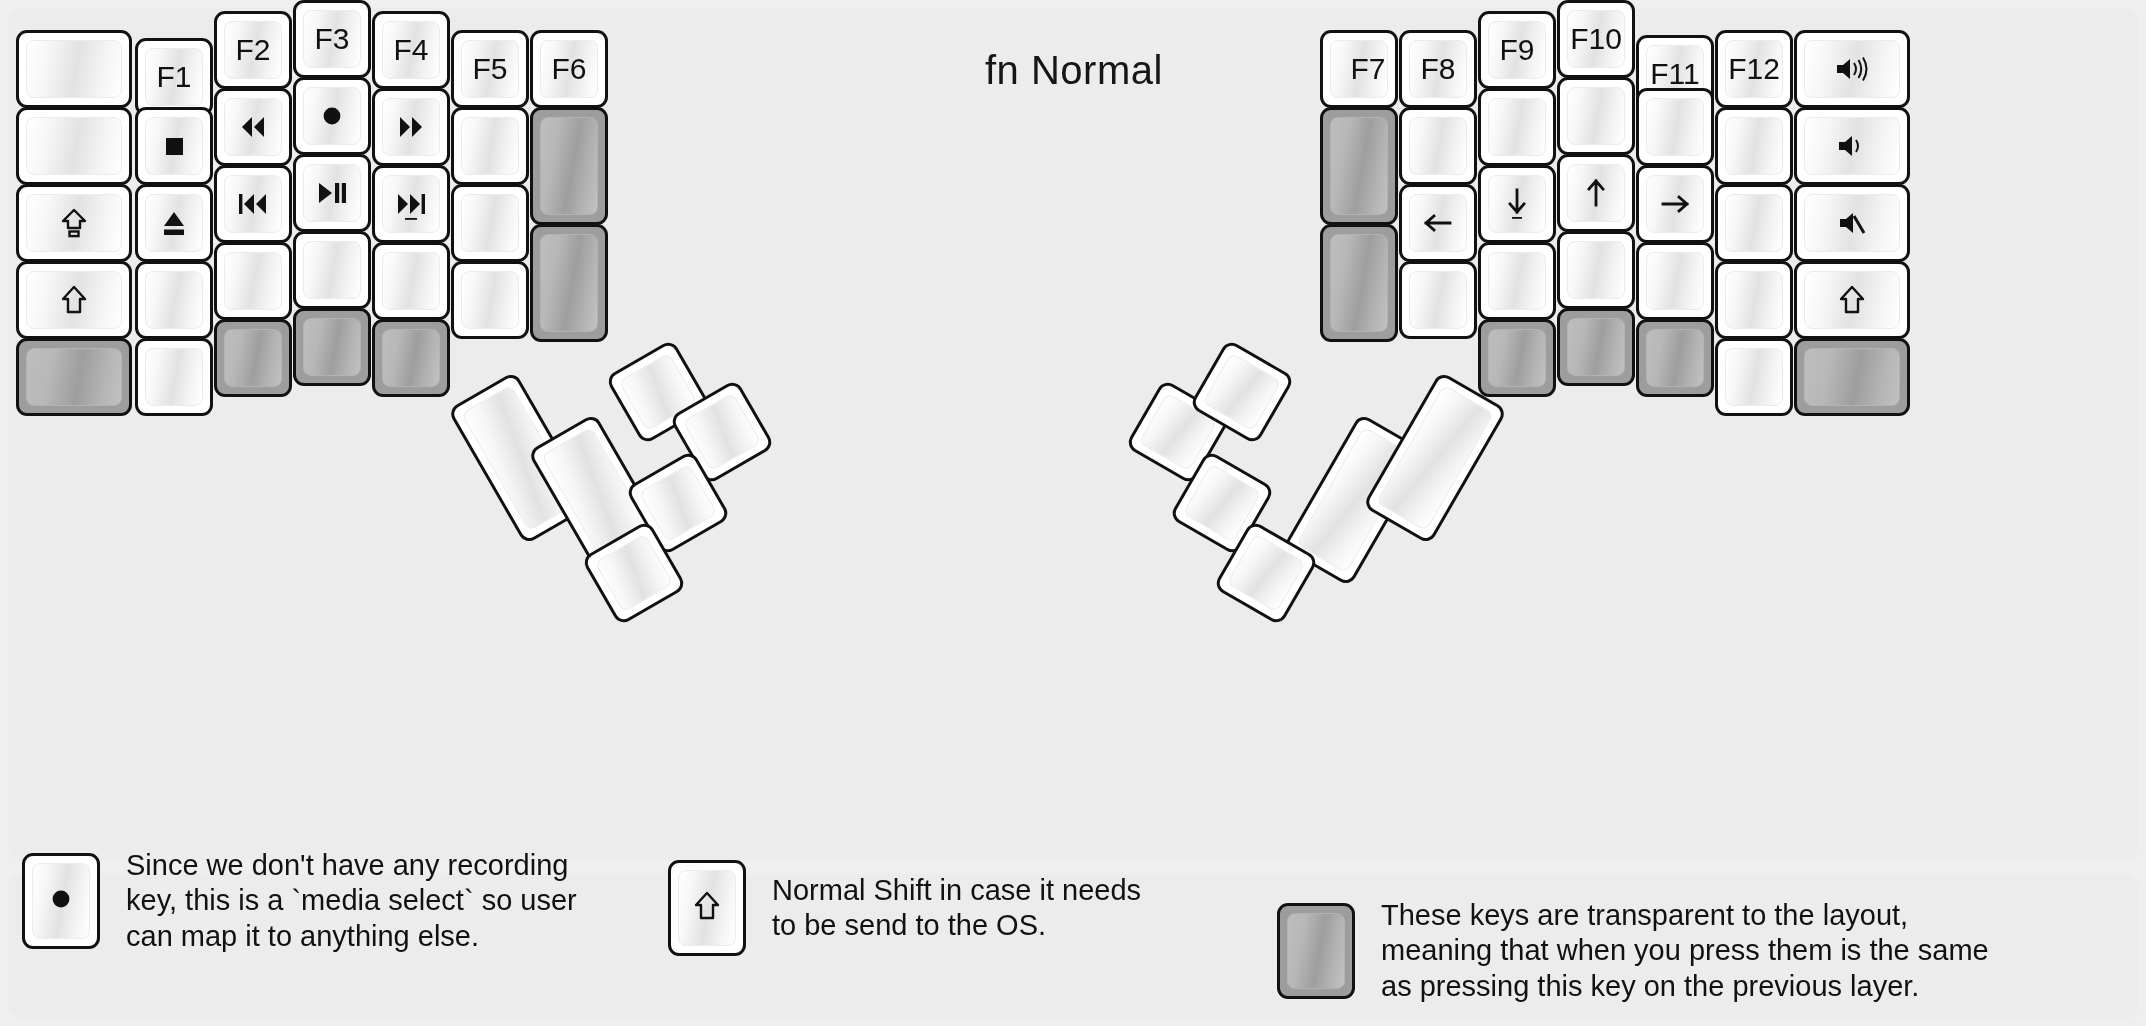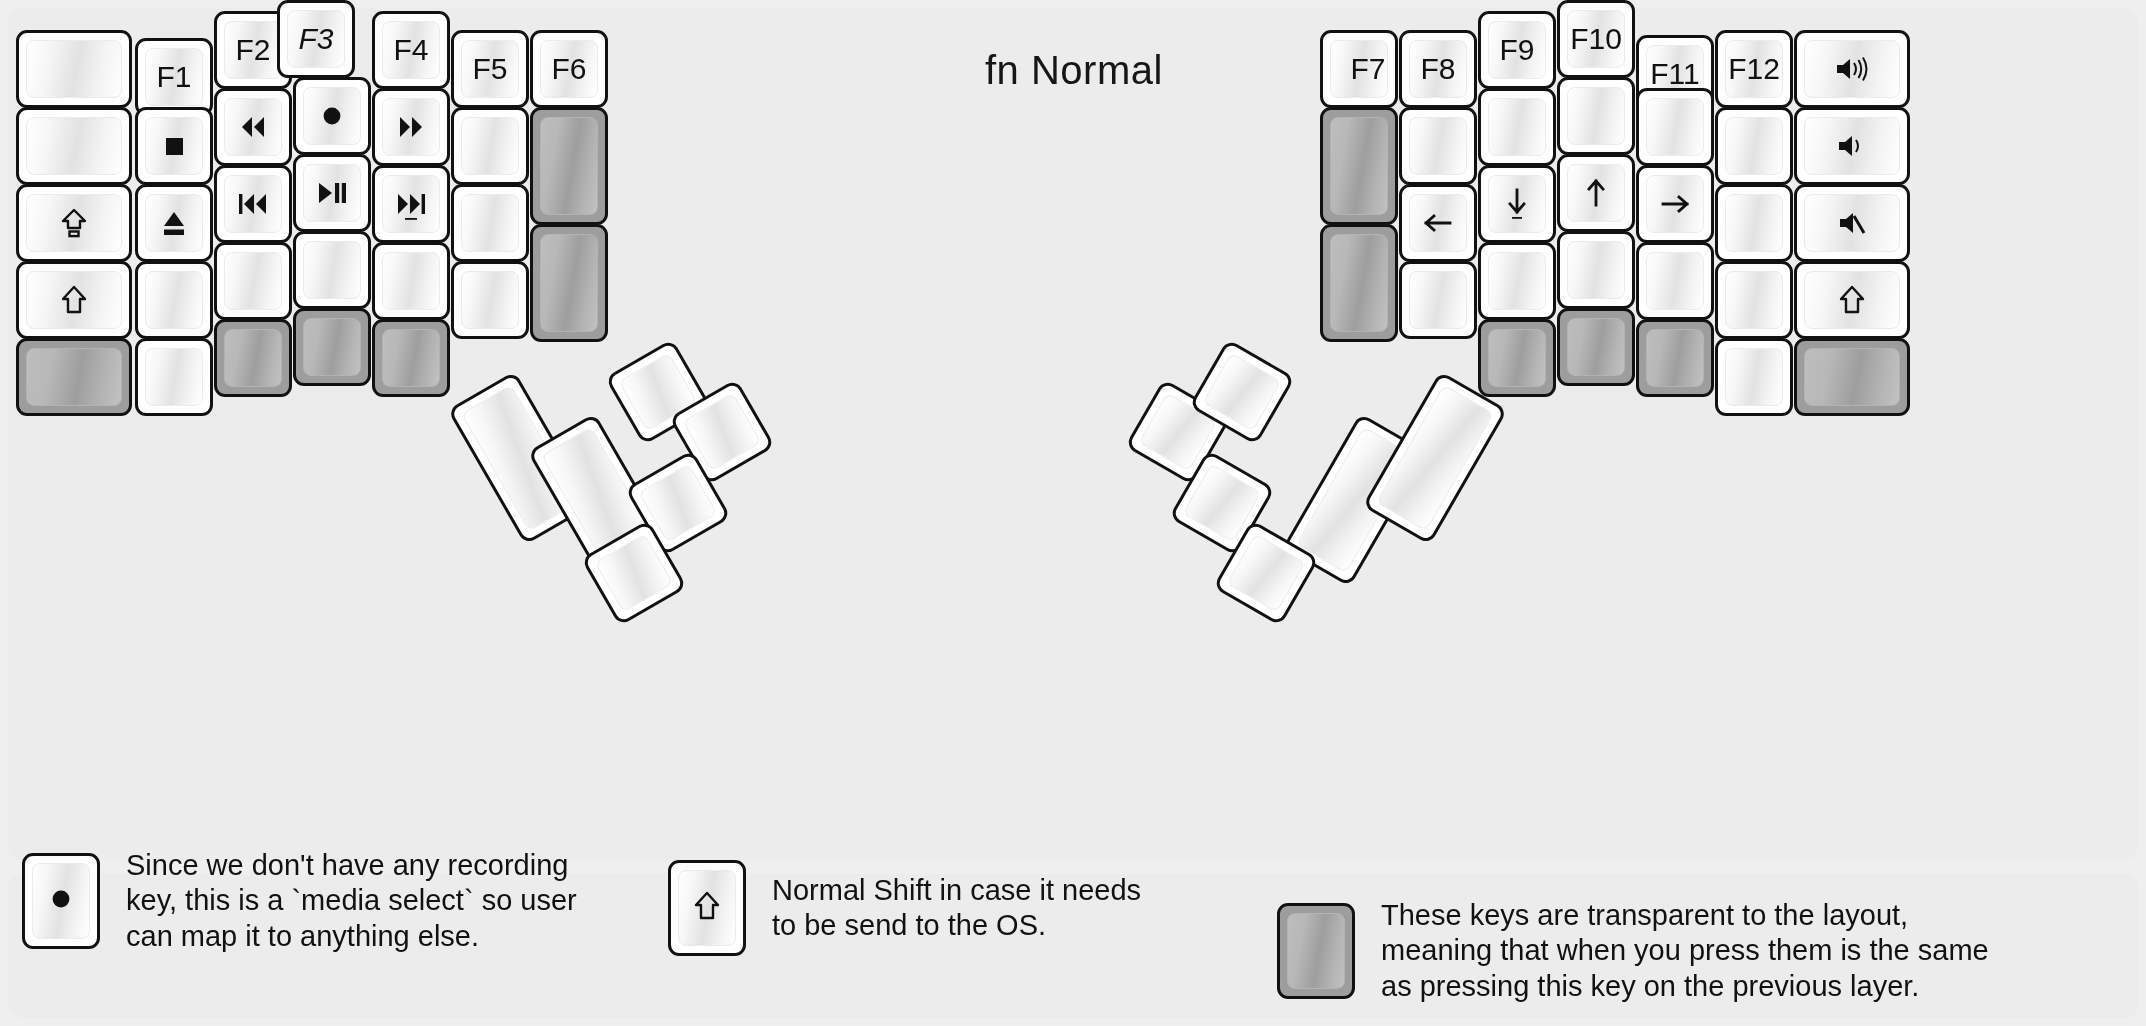--- a/index.html
+++ b/index.html
@@ -191,21 +191,21 @@
         </div>
       </div>
       <div class="key" style="left: 214px; top: 242px; width: 78px; height: 78px;">
         <div class="cap"></div>
         <div class="lbl"></div>
       </div>
       <div class="key trans" style="left: 214px; top: 319px; width: 78px; height: 78px;">
         <div class="cap"></div>
         <div class="lbl"></div>
       </div>
-      <div class="key" style="left: 277px; top: 0px; width: 78px; height: 78px; font-style: italic;">
+      <div class="key" style="left: 293px; top: 0px; width: 78px; height: 78px;">
         <div class="cap"></div>
         <div class="lbl">F3</div>
       </div>
       <div class="key" style="left: 293px; top: 77px; width: 78px; height: 78px;">
         <div class="cap"></div>
         <div class="lbl glyph">
           <svg viewBox="0 0 40 40" width="40" height="40" fill="#111">
             <circle cx="20" cy="20" r="8.4"></circle>
           </svg>
         </div>

